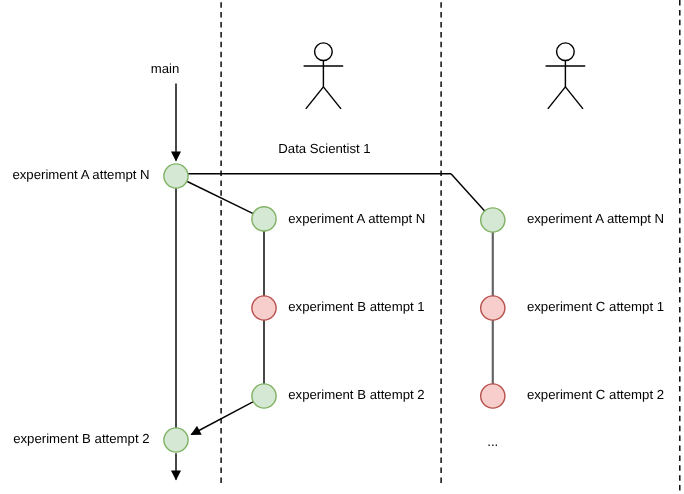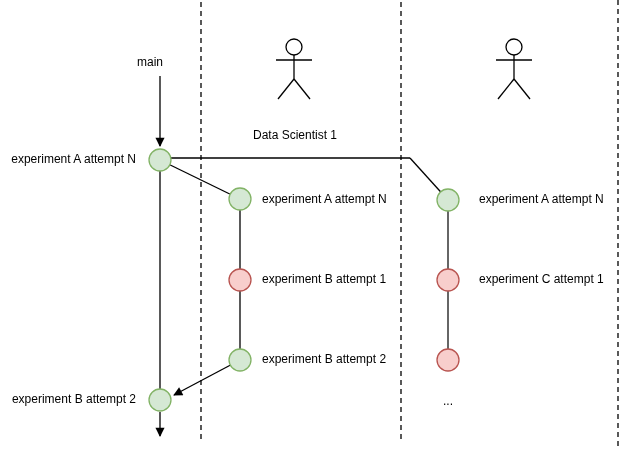--- a/index.html
+++ b/index.html
@@ -79,15 +79,16 @@
   <div class="lbl lbl-right" style="right:486px;top:392px;">experiment B attempt 2</div>
 
   <div class="lbl lbl-center" style="left:235px;top:104px;width:120px;margin-top:24px;">Data Scientist 1</div>
 
   <div class="lbl" style="left:262px;top:192px;">experiment A attempt N</div>
   <div class="lbl" style="left:262px;top:272px;">experiment B attempt 1</div>
   <div class="lbl" style="left:262px;top:352px;">experiment B attempt 2</div>
 
   <div class="lbl" style="left:479px;top:192px;">experiment A attempt N</div>
   <div class="lbl" style="left:479px;top:272px;">experiment C attempt 1</div>
+  <div class="lbl" style="left:479px;top:352px;">experiment C attempt 2</div>
 
   <div class="lbl lbl-center" style="left:418px;top:394px;width:60px;">...</div>
 </div>
 
 </body></html>

